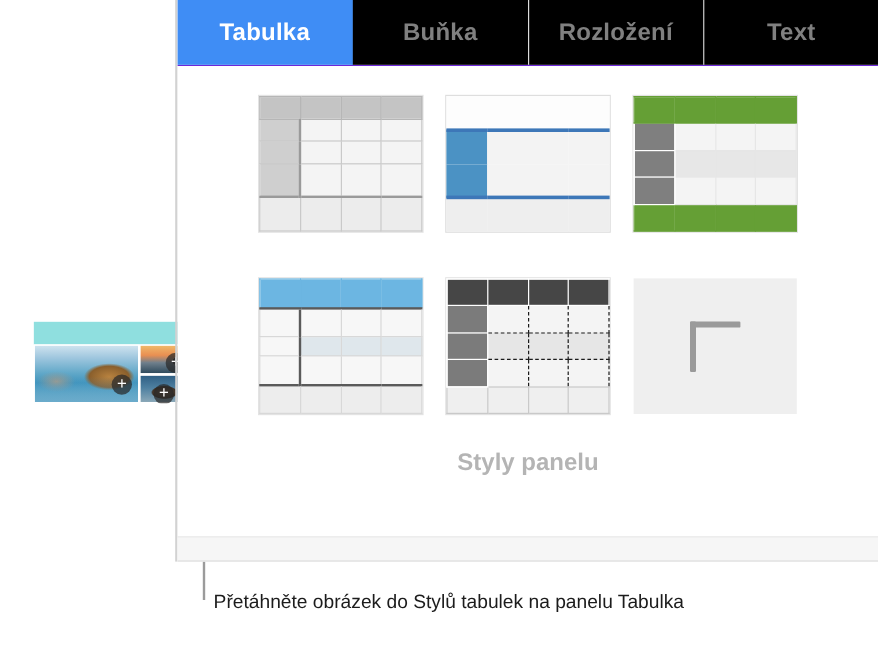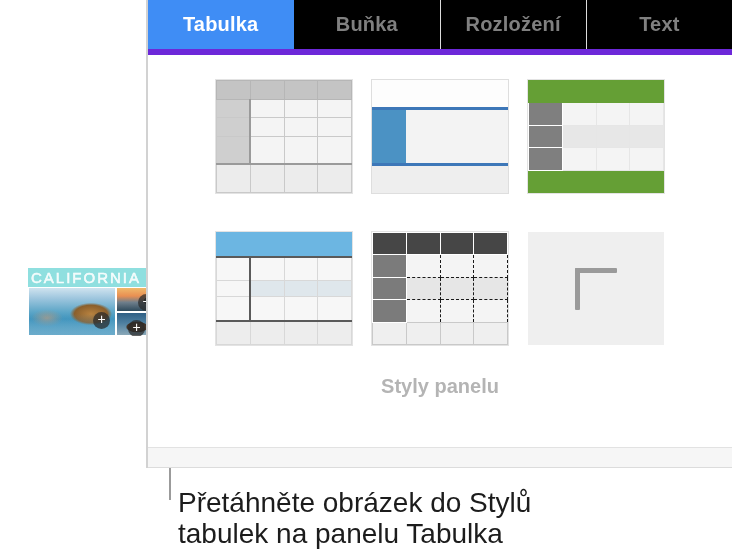--- a/index.html
+++ b/index.html
@@ -26,21 +26,21 @@
   .panel {
     position: absolute; left: 148px; top: 0; width: 584px; height: 468px;
     background: #ffffff;
   }
 
   
   .tabbar {
     position: absolute; left: 0; top: 0; width: 584px; height: 55px;
     background: #f5f5f5;
     display: flex;
-    border-bottom: 6px solid #6d28d9;
+    border-bottom: 1px solid #6d28d9;
   }
   .tab {
     flex: 1 1 0;
     display: flex; align-items: center; justify-content: center;
     font-size: 20px; font-weight: bold; color: #808080;
     background: #000000;
     border-right: 1px solid #dcdcdc;
     letter-spacing: 0.2px;
     user-select: none;
   }
@@ -195,33 +195,32 @@
 
   
   .leader {
     position: absolute; left: 169px; top: 396px; width: 2px; height: 104px;
     background: #9b9b9b;
   }
 
   
   .caption {
     position: absolute; left: 178px; top: 487px; width: 420px;
-    font-size: 28px; line-height: 31px; color: #1c1c1c;
+    font-size: 16px; line-height: 31px; color: #1c1c1c;
   }
 </style>
 </head>
 <body>
 
 <div id="root">
 
   <div class="canvas-area"></div>
 
   <div class="collage">
     <div class="cal-band"></div>
-    <div class="cal-text">CALIFORNIA</div>
     <div class="ph ph1"></div>
     <div class="ph ph2"></div>
     <div class="ph ph3"></div>
     <div class="ph ph4"></div>
     <div class="badge b1">+</div>
     <div class="badge b2">+</div>
     <div class="badge b3">+</div>
   </div>
 
   <div class="cursor">

